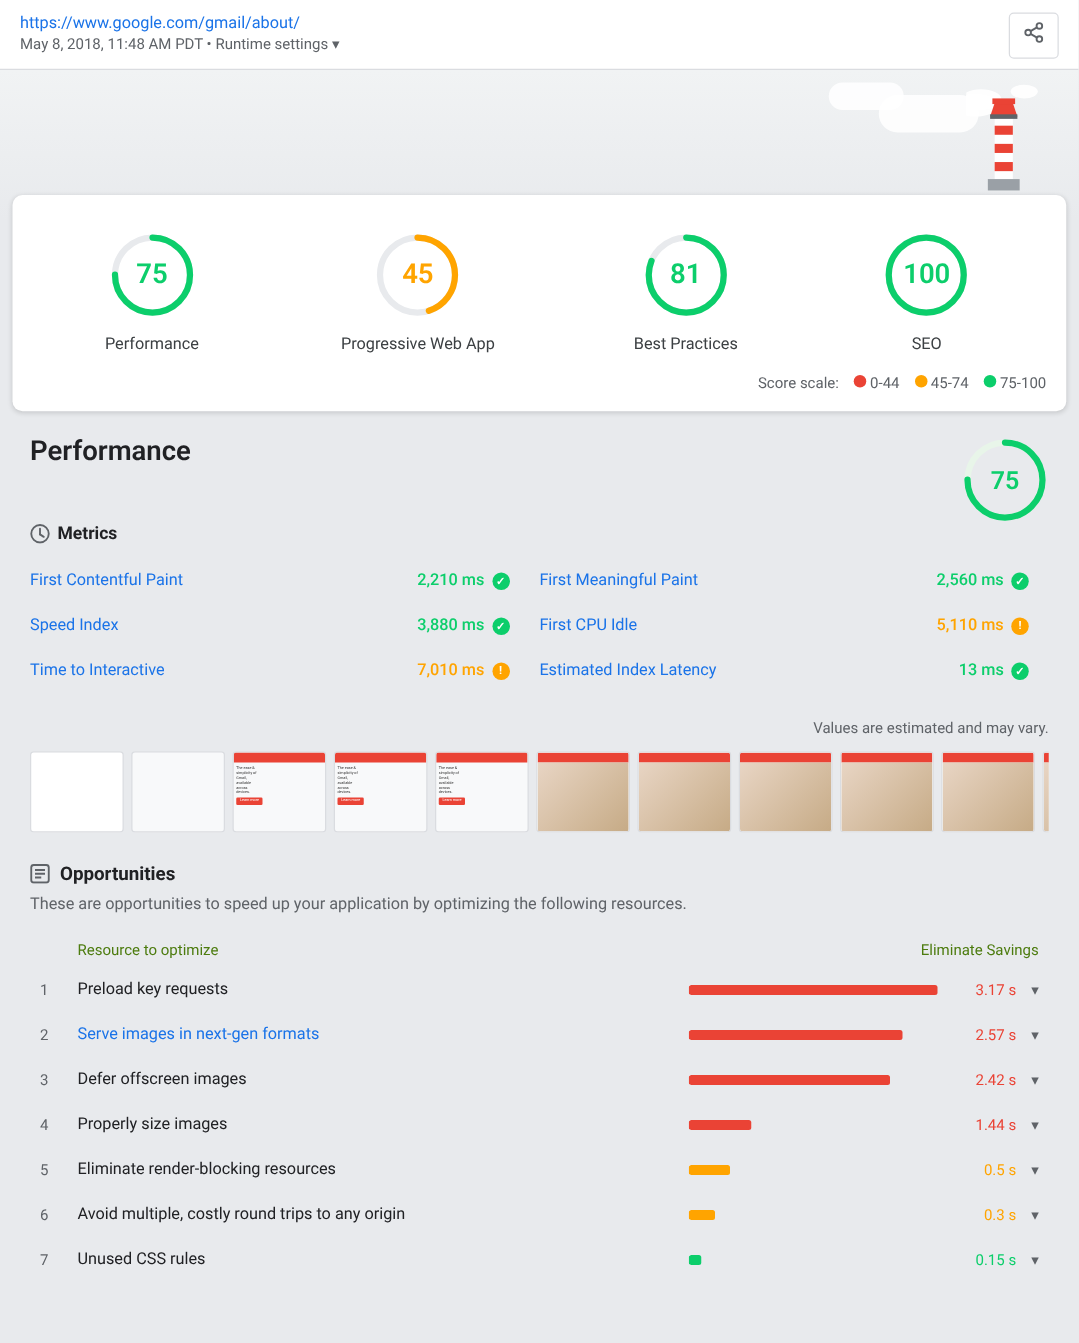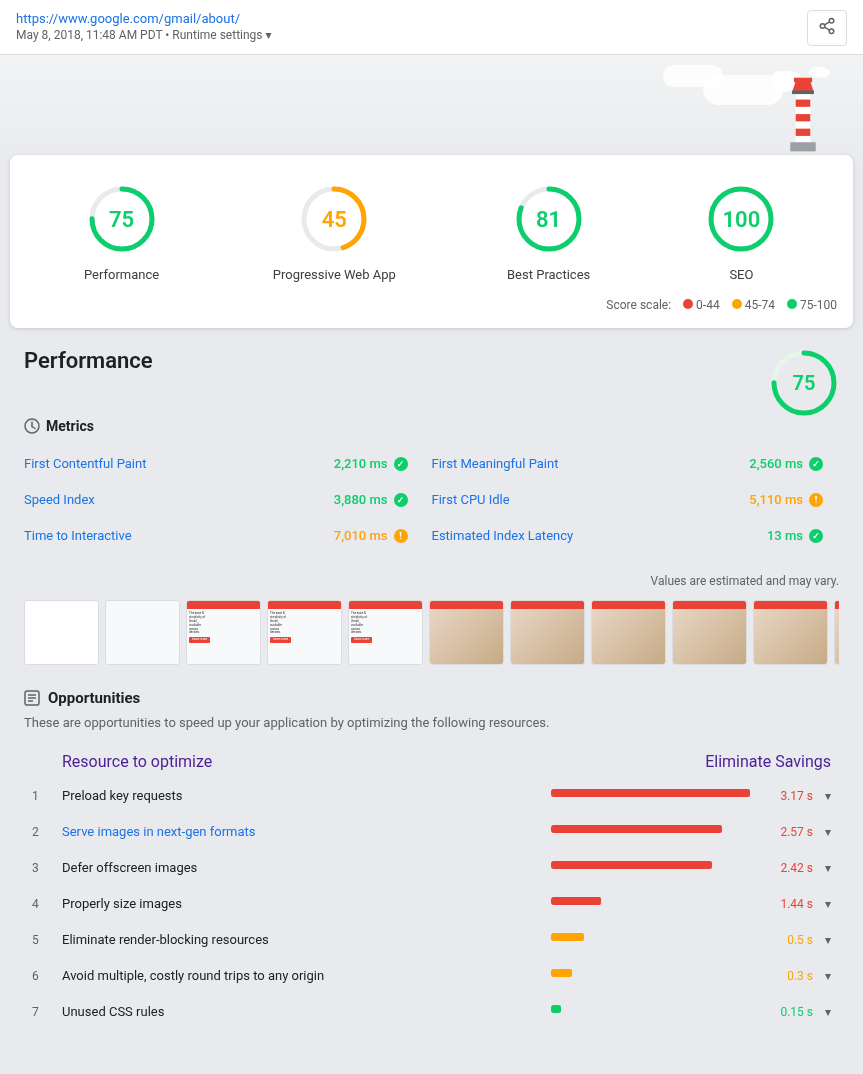--- a/index.html
+++ b/index.html
@@ -270,42 +270,42 @@
     }
     .opps-desc {
       font-size: 13px;
       color: #5f6368;
       margin-bottom: 16px;
     }
     .opps-table-header {
       display: grid;
       grid-template-columns: 30px 1fr 280px;
       padding: 6px 8px;
-      font-size: 16px;
-      color: #4c1d95;
+      font-size: 12px;
+      color: #4d7c0f;
     }
     .opp-row {
       display: grid;
       grid-template-columns: 30px 1fr 280px;
       align-items: center;
       padding: 10px 8px;
       border-top: 1px solid #e8eaed;
       cursor: pointer;
     }
     .opp-num {
       font-size: 12px;
       color: #5f6368;
     }
     .opp-name {
       font-size: 13px;
     }
     .opp-name.link { color: #1a73e8; }
     .opp-savings {
       display: flex;
-      align-items: flex-start;
+      align-items: center;
       gap: 8px;
     }
     .opp-bar-container {
       flex: 1;
       height: 8px;
       background: #e8eaed;
       border-radius: 2px;
       overflow: hidden;
     }
     .opp-bar {

